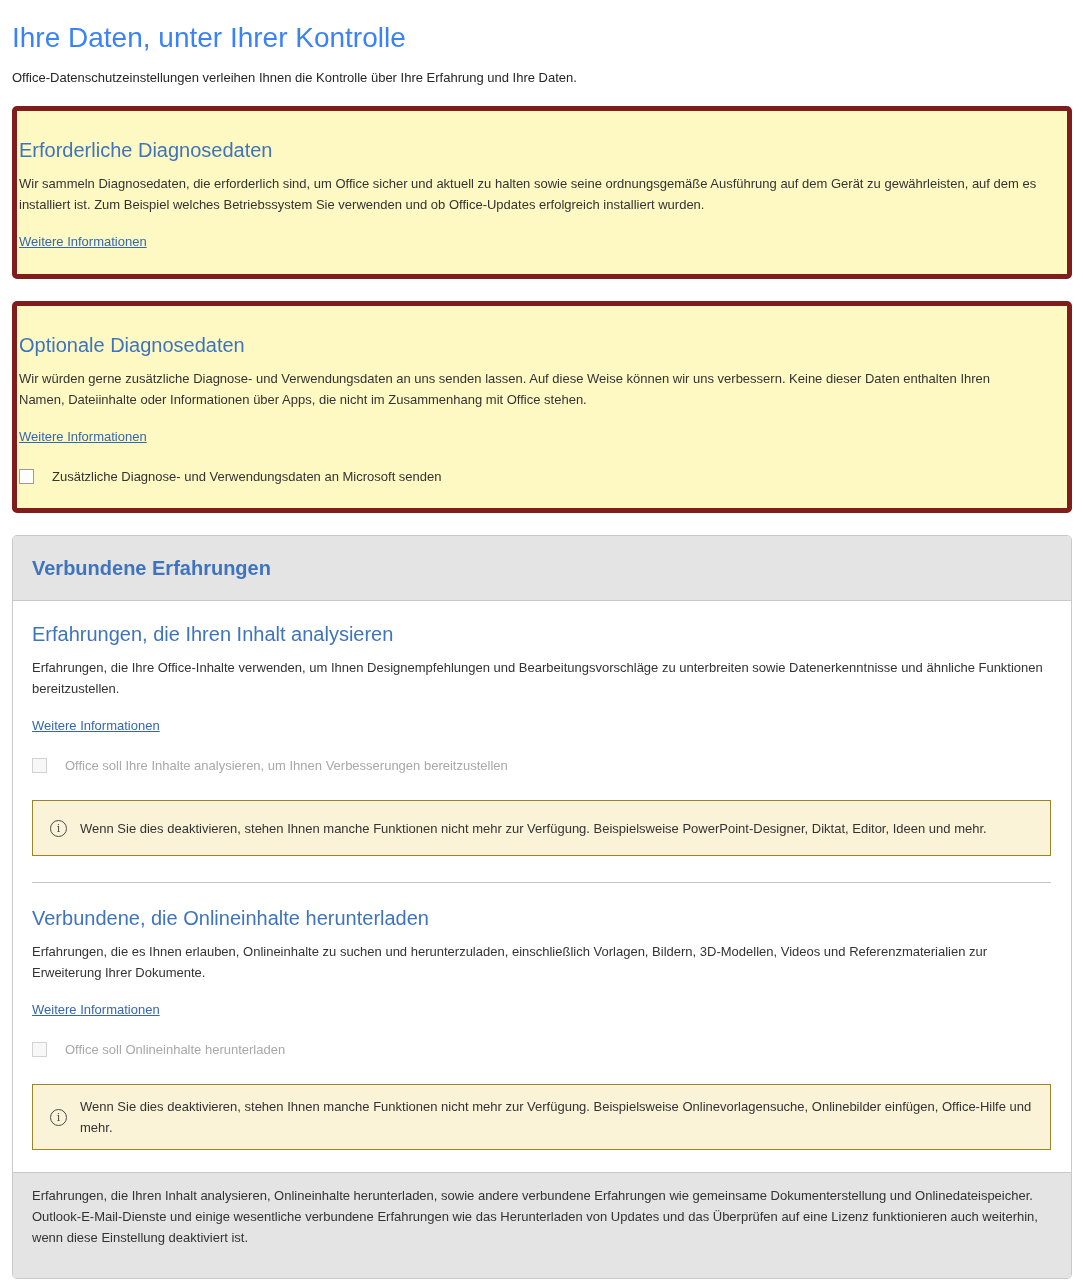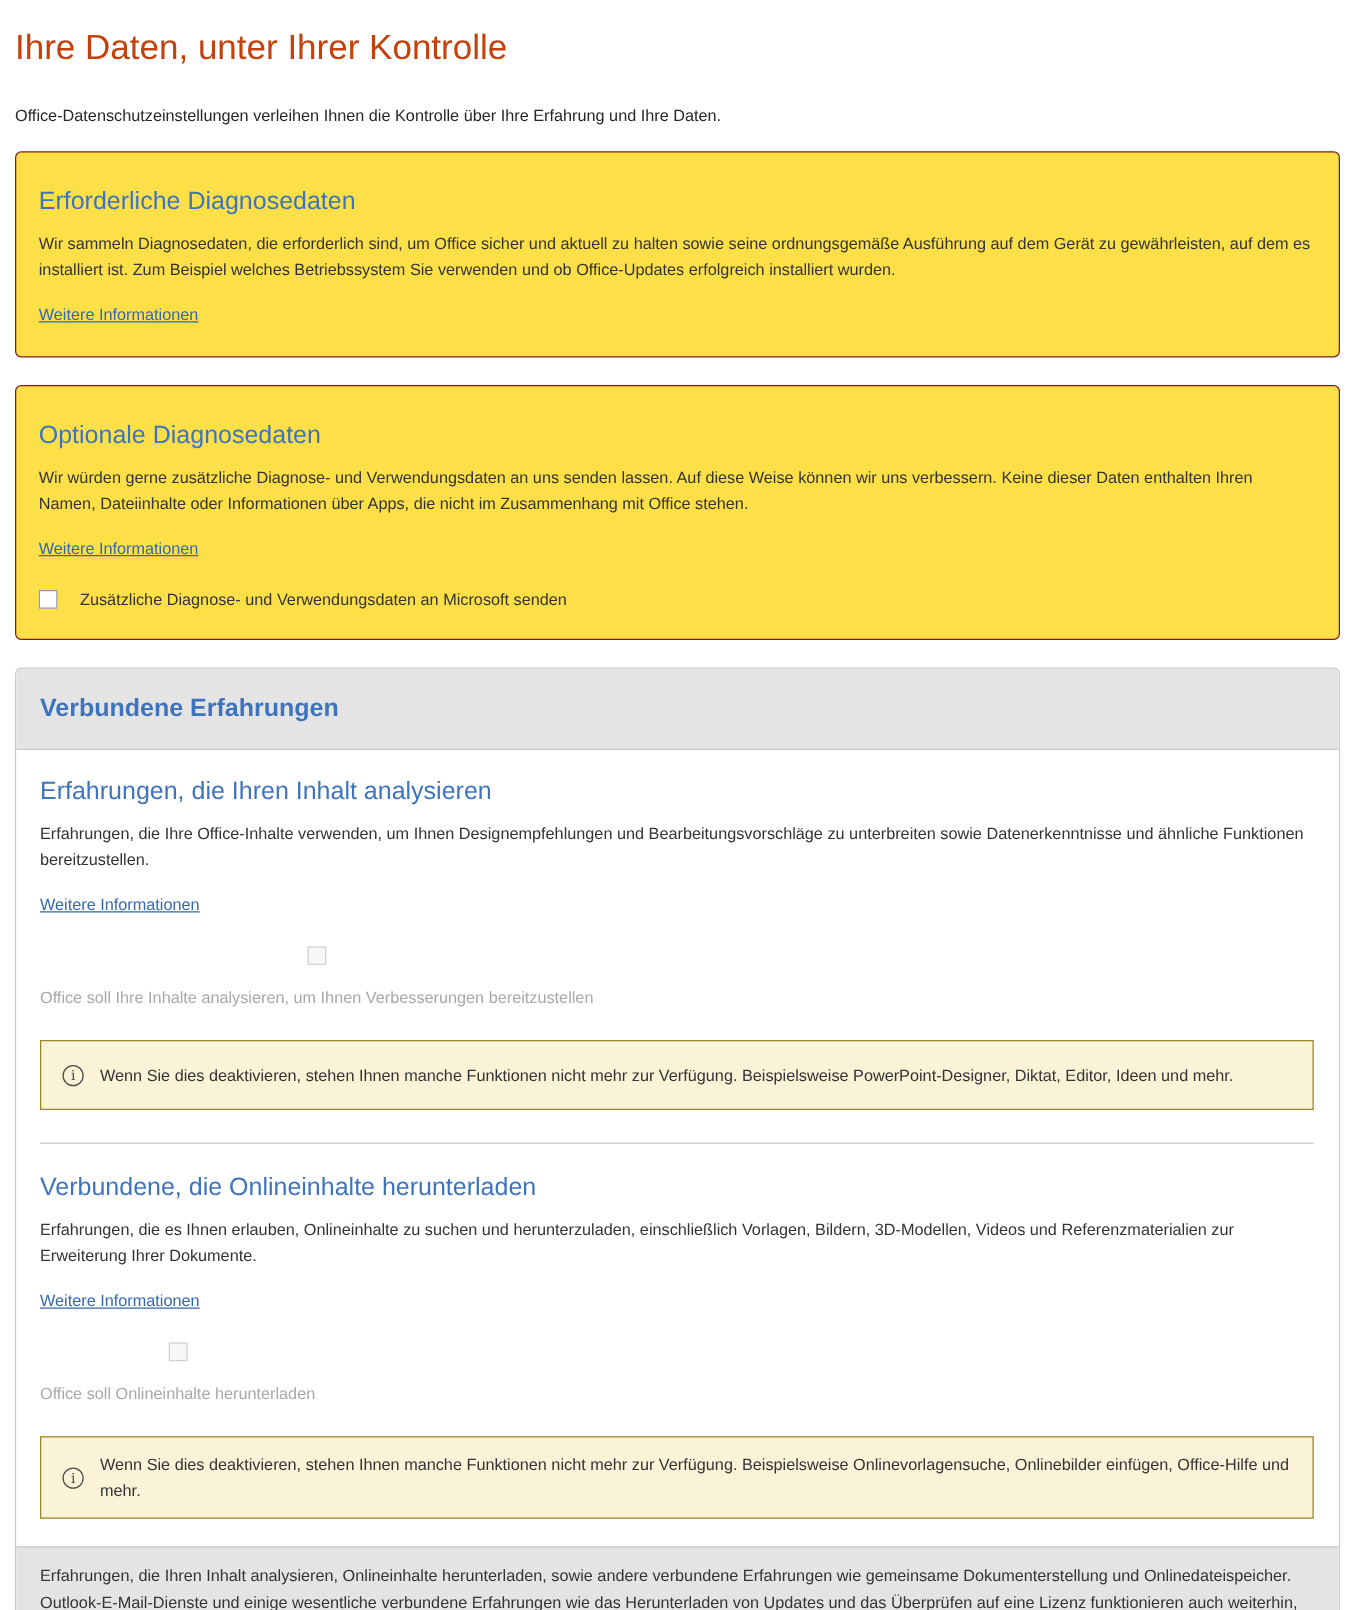--- a/index.html
+++ b/index.html
@@ -8,34 +8,34 @@
     width: 1083px;
     min-height: 1288px;
     font-family: "Liberation Sans", sans-serif;
     color: #333333;
   }
   .page { padding: 14px 11px 6px 12px; }
 
   h1.page-title {
     font-size: 28px;
     font-weight: 300;
-    color: #c2410c;
-    margin: 8px 0 31px 0;
+    color: #3b82f6;
+    margin: 8px 0 16px 0;
   }
   .page-subtitle {
     font-size: 13px;
     color: #262626;
     margin: 16px 0 21px 0;
   }
 
   .card {
-    background: #fde047;
-    border: 1px solid #7f1d1d;
+    background: #fef9c3;
+    border: 5px solid #7f1d1d;
     border-radius: 5px;
-    padding: 16px 20px 24px 18px;
+    padding: 16px 20px 24px 2px;
     margin-bottom: 22px;
   }
 
   h2.sec-title {
     font-size: 20px;
     font-weight: 400;
     color: #3E74BE;
     margin: 12px 0 11px 0;
   }
   p.body {
@@ -63,21 +63,21 @@
     cursor: pointer;
     width: fit-content;
   }
   .checkbox {
     width: 15px;
     height: 15px;
     border: 1px solid #9A9A9A;
     background: #fff;
     flex: none;
   }
-  .checkbox-row.disabled { color: #A8A8A8; cursor: default; flex-direction: column; }
+  .checkbox-row.disabled { color: #A8A8A8; cursor: default; }
   .checkbox-row.disabled .checkbox { border-color: #D2D2D2; background: #F7F7F7; }
 
   .section {
     border: 1px solid #C9C9C9;
     border-radius: 5px;
     overflow: hidden;
   }
   .section-header {
     background: #E4E4E4;
     border-bottom: 1px solid #C9C9C9;

